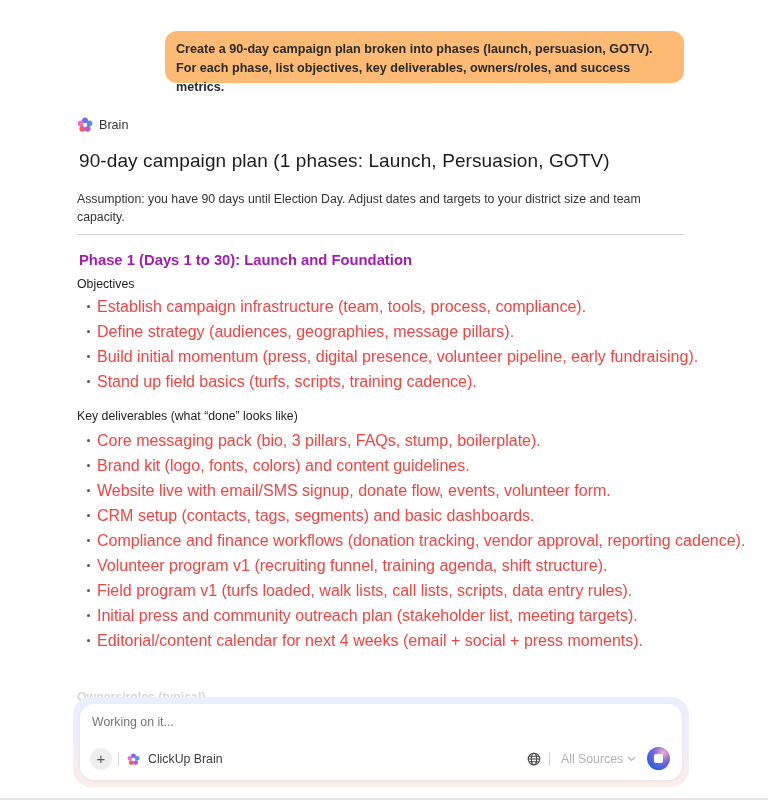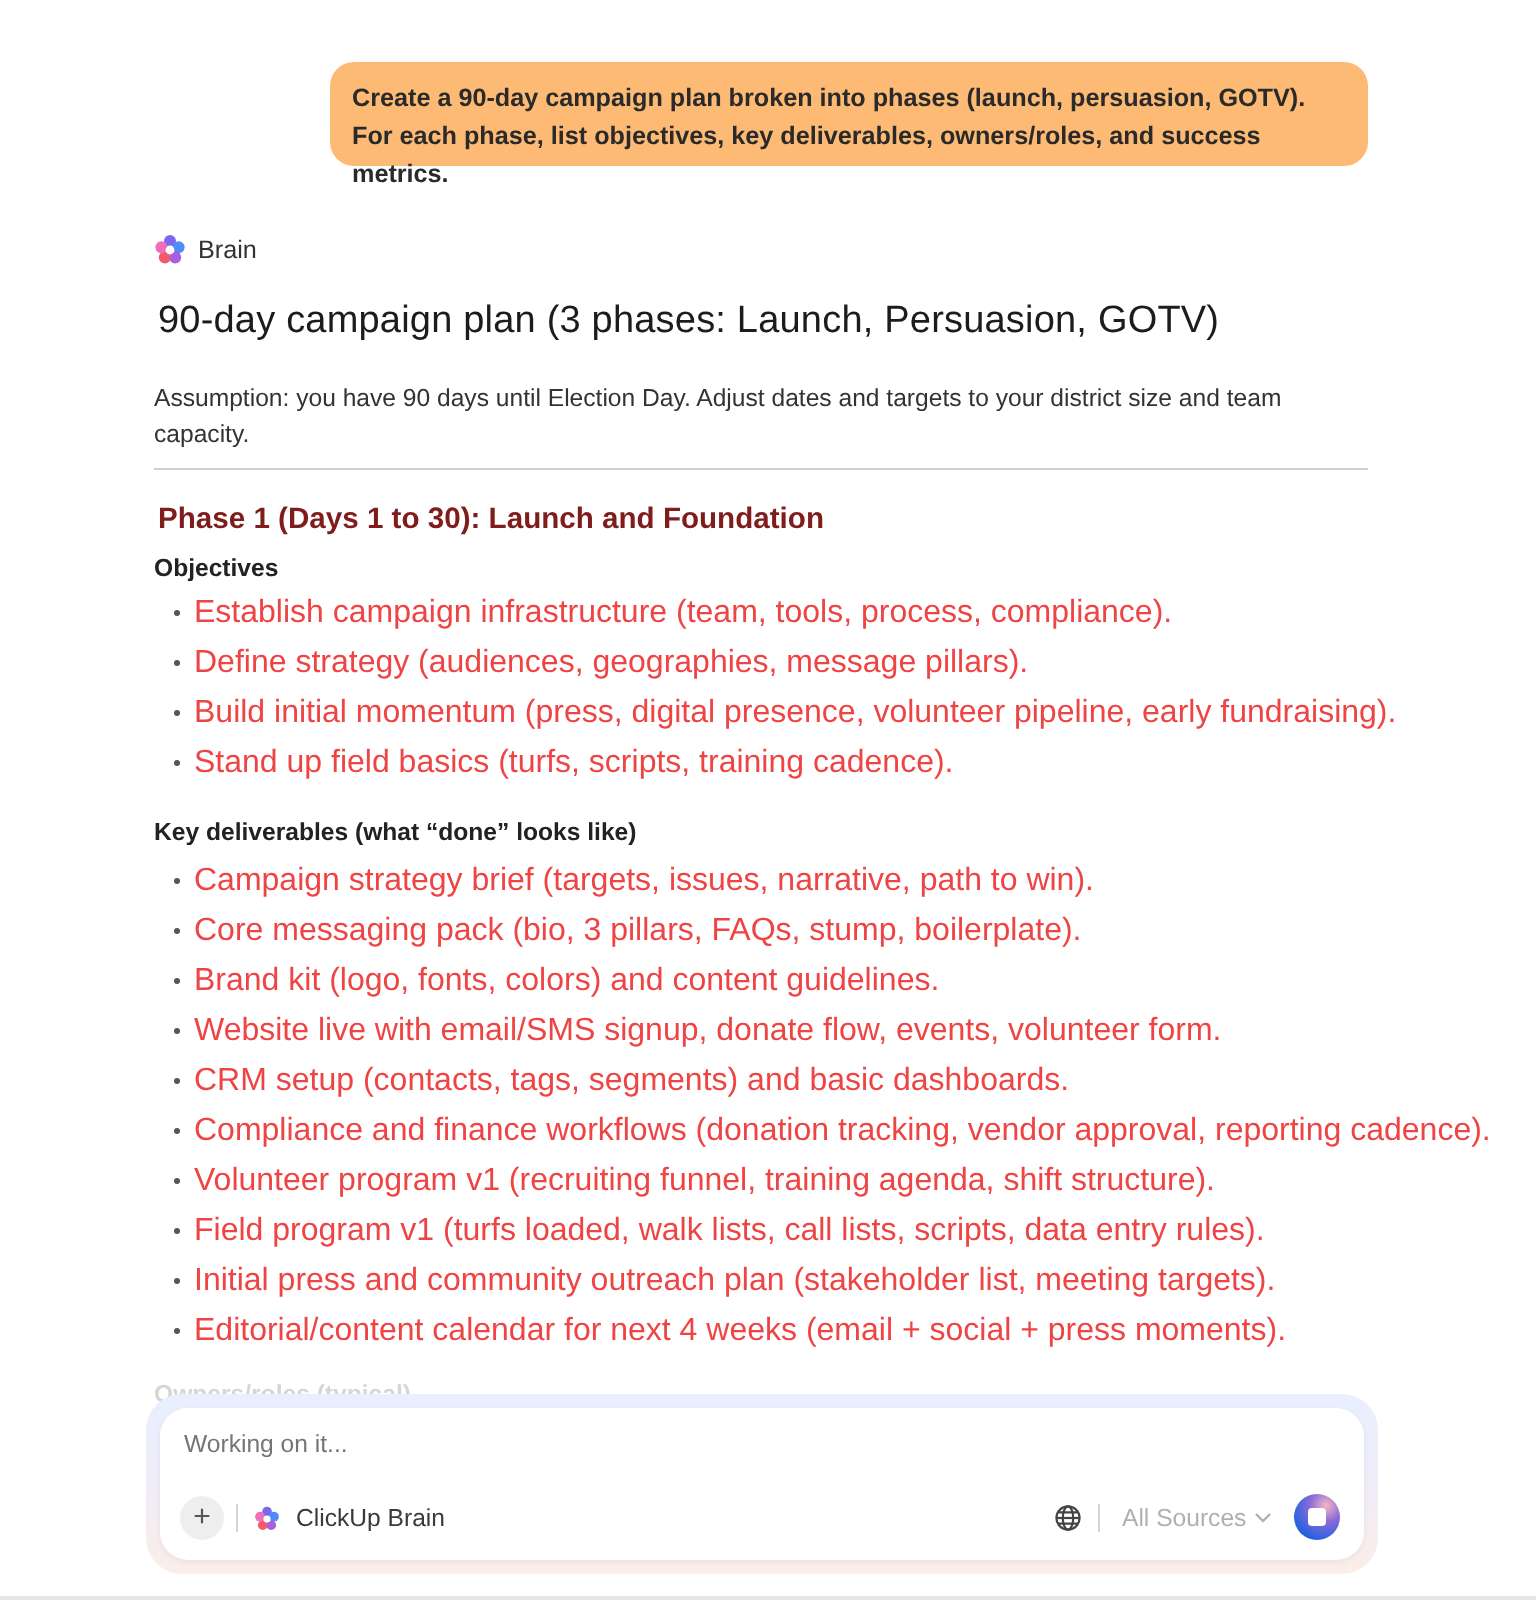--- a/index.html
+++ b/index.html
@@ -14,23 +14,23 @@
 
   .brain-label { position: absolute; left: 77px; top: 117px; display: flex; align-items: center; gap: 6px; font-size: 12.6px; color: #333; }
   .brain-logo { width: 16px; height: 16px; }
 
   .title { position: absolute; left: 79px; top: 150px; font-size: 19px; font-weight: normal; color: #1c1c1c; letter-spacing: 0.1px; }
 
   .assumption { position: absolute; left: 77px; top: 191px; width: 600px; font-size: 12.3px; line-height: 17.5px; color: #333; }
 
   .divider { position: absolute; left: 77px; top: 234px; width: 607px; height: 1px; background: #cfcfcf; }
 
-  .phase-title { position: absolute; left: 79px; top: 252px; font-size: 14.8px; color: #7f1d1d; }
+  .phase-title { position: absolute; left: 79px; top: 252px; font-size: 14.8px; color: #a21caf; }
 
-  .section-heading { position: absolute; left: 77px; font-size: 12.3px; font-weight: bold; color: #222; }
+  .section-heading { position: absolute; left: 77px; font-size: 12.3px; font-weight: normal; color: #222; }
 
   ul.bullets { position: absolute; left: 77px; list-style: none; }
   ul.bullets li { position: relative; padding-left: 20px; font-size: 16px; color: #ef4444; height: 25px; line-height: 15px; }
   ul.bullets li::before { content: ""; position: absolute; left: 10px; top: 6px; width: 3px; height: 3px; background: #555; border-radius: 50%; }
 
   .faded-heading { position: absolute; left: 77px; top: 690px; font-size: 12.3px; font-weight: bold; color: #d6d6d6; }
 
   .composer-glow {
     position: absolute; left: 73px; top: 697px; width: 616px; height: 90px;
     border-radius: 18px;
@@ -65,41 +65,40 @@
     <circle cx="8" cy="3.5" r="3" fill="#7b68ee"></circle>
     <circle cx="12.3" cy="6.6" r="3" fill="#4f8cf7"></circle>
     <circle cx="10.6" cy="11.8" r="3" fill="#a55fe0"></circle>
     <circle cx="5.4" cy="11.8" r="3" fill="#f25b6b"></circle>
     <circle cx="3.7" cy="6.6" r="3" fill="#ee6fb8"></circle>
     <circle cx="8" cy="8" r="2.2" fill="#fff"></circle>
   </svg>
   <span>Brain</span>
 </div>
 
-<h1 class="title">90-day campaign plan (3 phases: Launch, Persuasion, GOTV)</h1>
+<h1 class="title">90-day campaign plan (1 phases: Launch, Persuasion, GOTV)</h1>
 
 <p class="assumption">Assumption: you have 90 days until Election Day. Adjust dates and targets to your district size and team capacity.</p>
 
 <div class="divider"></div>
 
 <h2 class="phase-title">Phase 1 (Days 1 to 30): Launch and Foundation</h2>
 
 <h3 class="section-heading" style="top:277px;">Objectives</h3>
 
 <ul class="bullets" style="top:299px;">
   <li>Establish campaign infrastructure (team, tools, process, compliance).</li>
   <li>Define strategy (audiences, geographies, message pillars).</li>
   <li>Build initial momentum (press, digital presence, volunteer pipeline, early fundraising).</li>
   <li>Stand up field basics (turfs, scripts, training cadence).</li>
 </ul>
 
 <h3 class="section-heading" style="top:409px;">Key deliverables (what “done” looks like)</h3>
 
 <ul class="bullets" style="top:433px;">
-  <li>Campaign strategy brief (targets, issues, narrative, path to win).</li>
   <li>Core messaging pack (bio, 3 pillars, FAQs, stump, boilerplate).</li>
   <li>Brand kit (logo, fonts, colors) and content guidelines.</li>
   <li>Website live with email/SMS signup, donate flow, events, volunteer form.</li>
   <li>CRM setup (contacts, tags, segments) and basic dashboards.</li>
   <li>Compliance and finance workflows (donation tracking, vendor approval, reporting cadence).</li>
   <li>Volunteer program v1 (recruiting funnel, training agenda, shift structure).</li>
   <li>Field program v1 (turfs loaded, walk lists, call lists, scripts, data entry rules).</li>
   <li>Initial press and community outreach plan (stakeholder list, meeting targets).</li>
   <li>Editorial/content calendar for next 4 weeks (email + social + press moments).</li>
 </ul>

